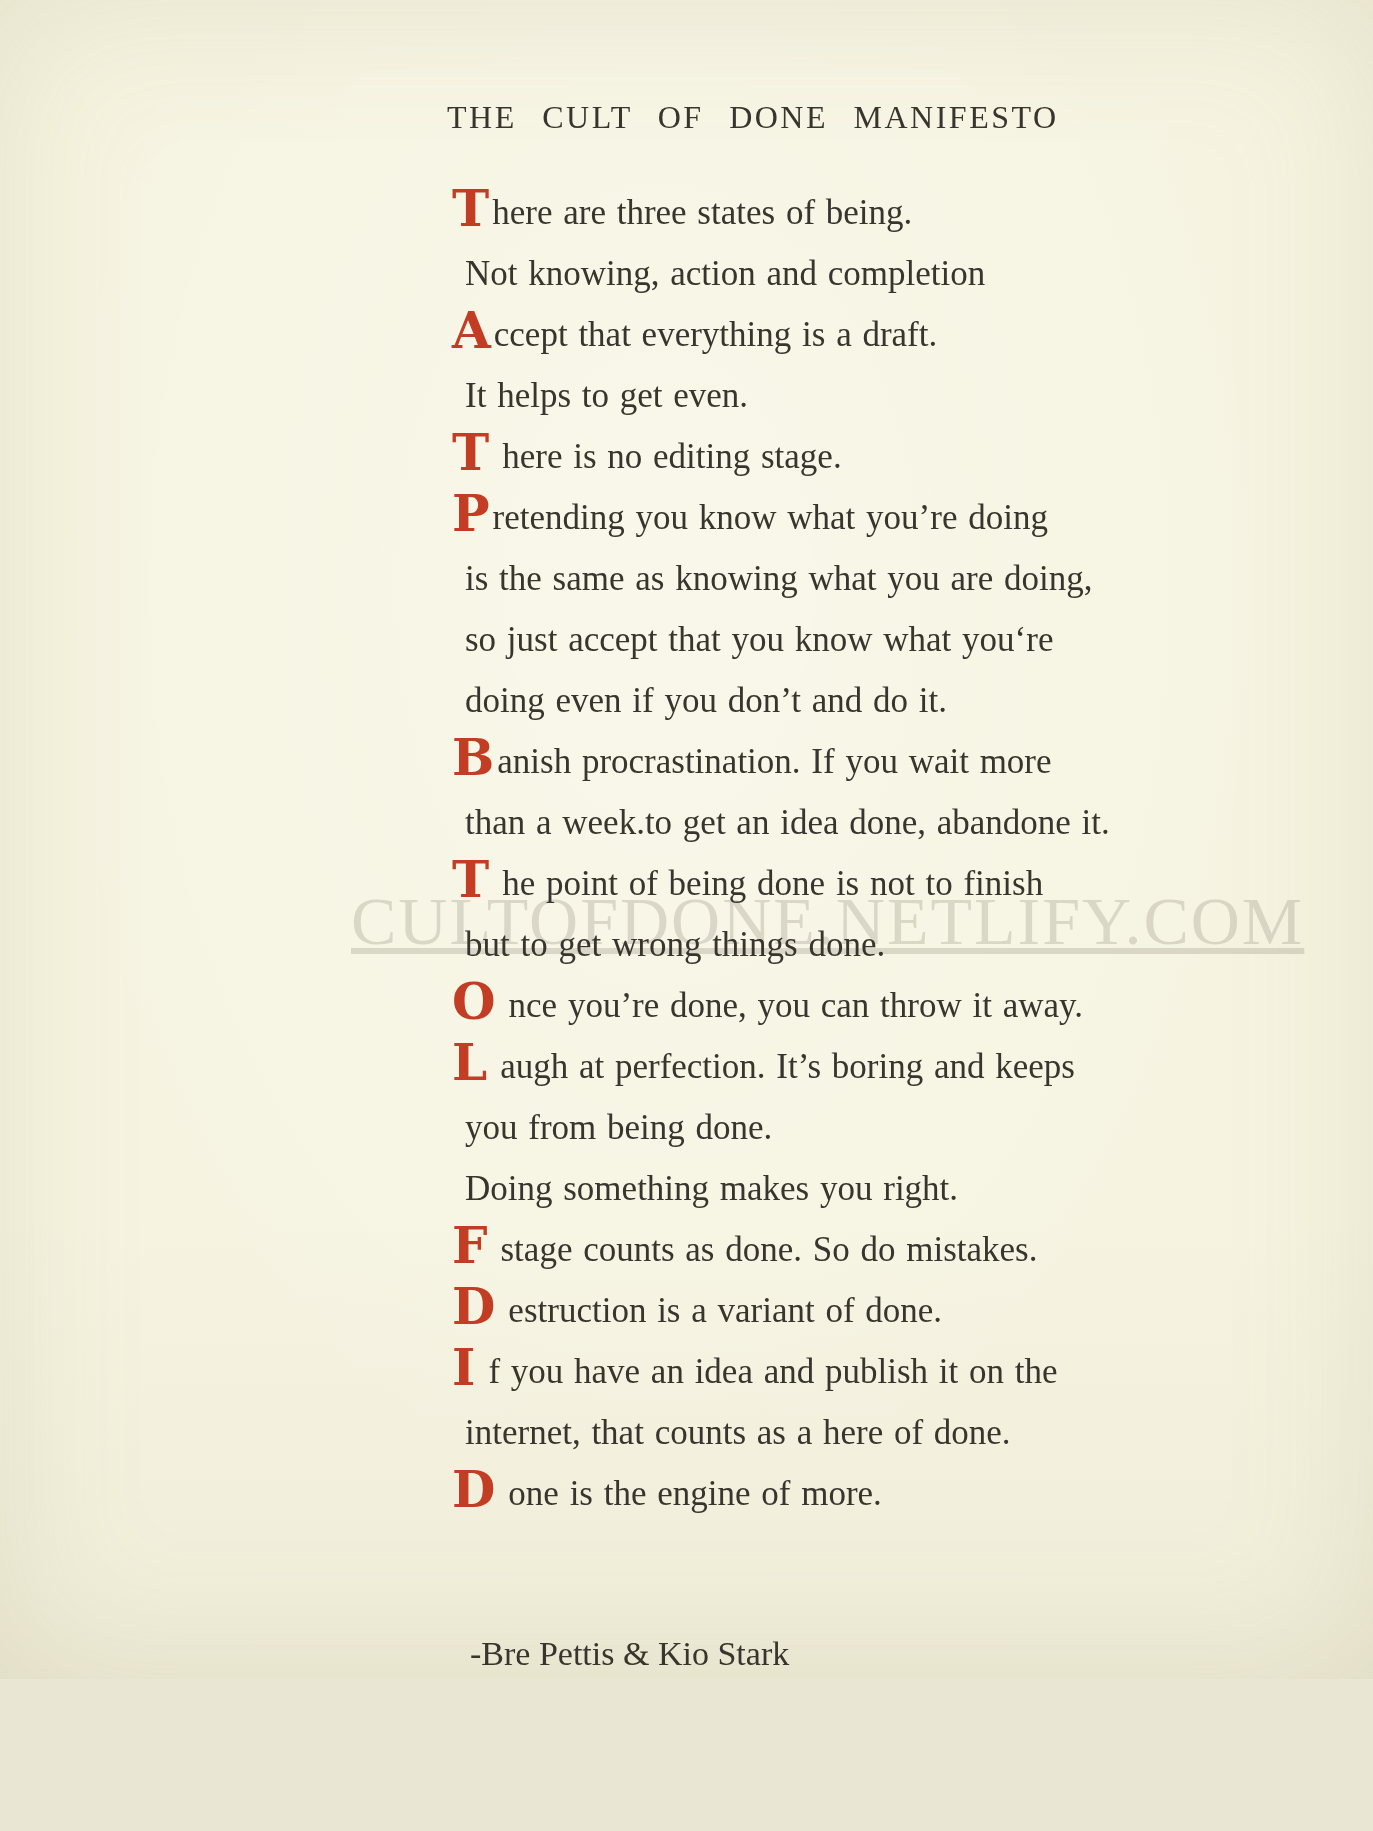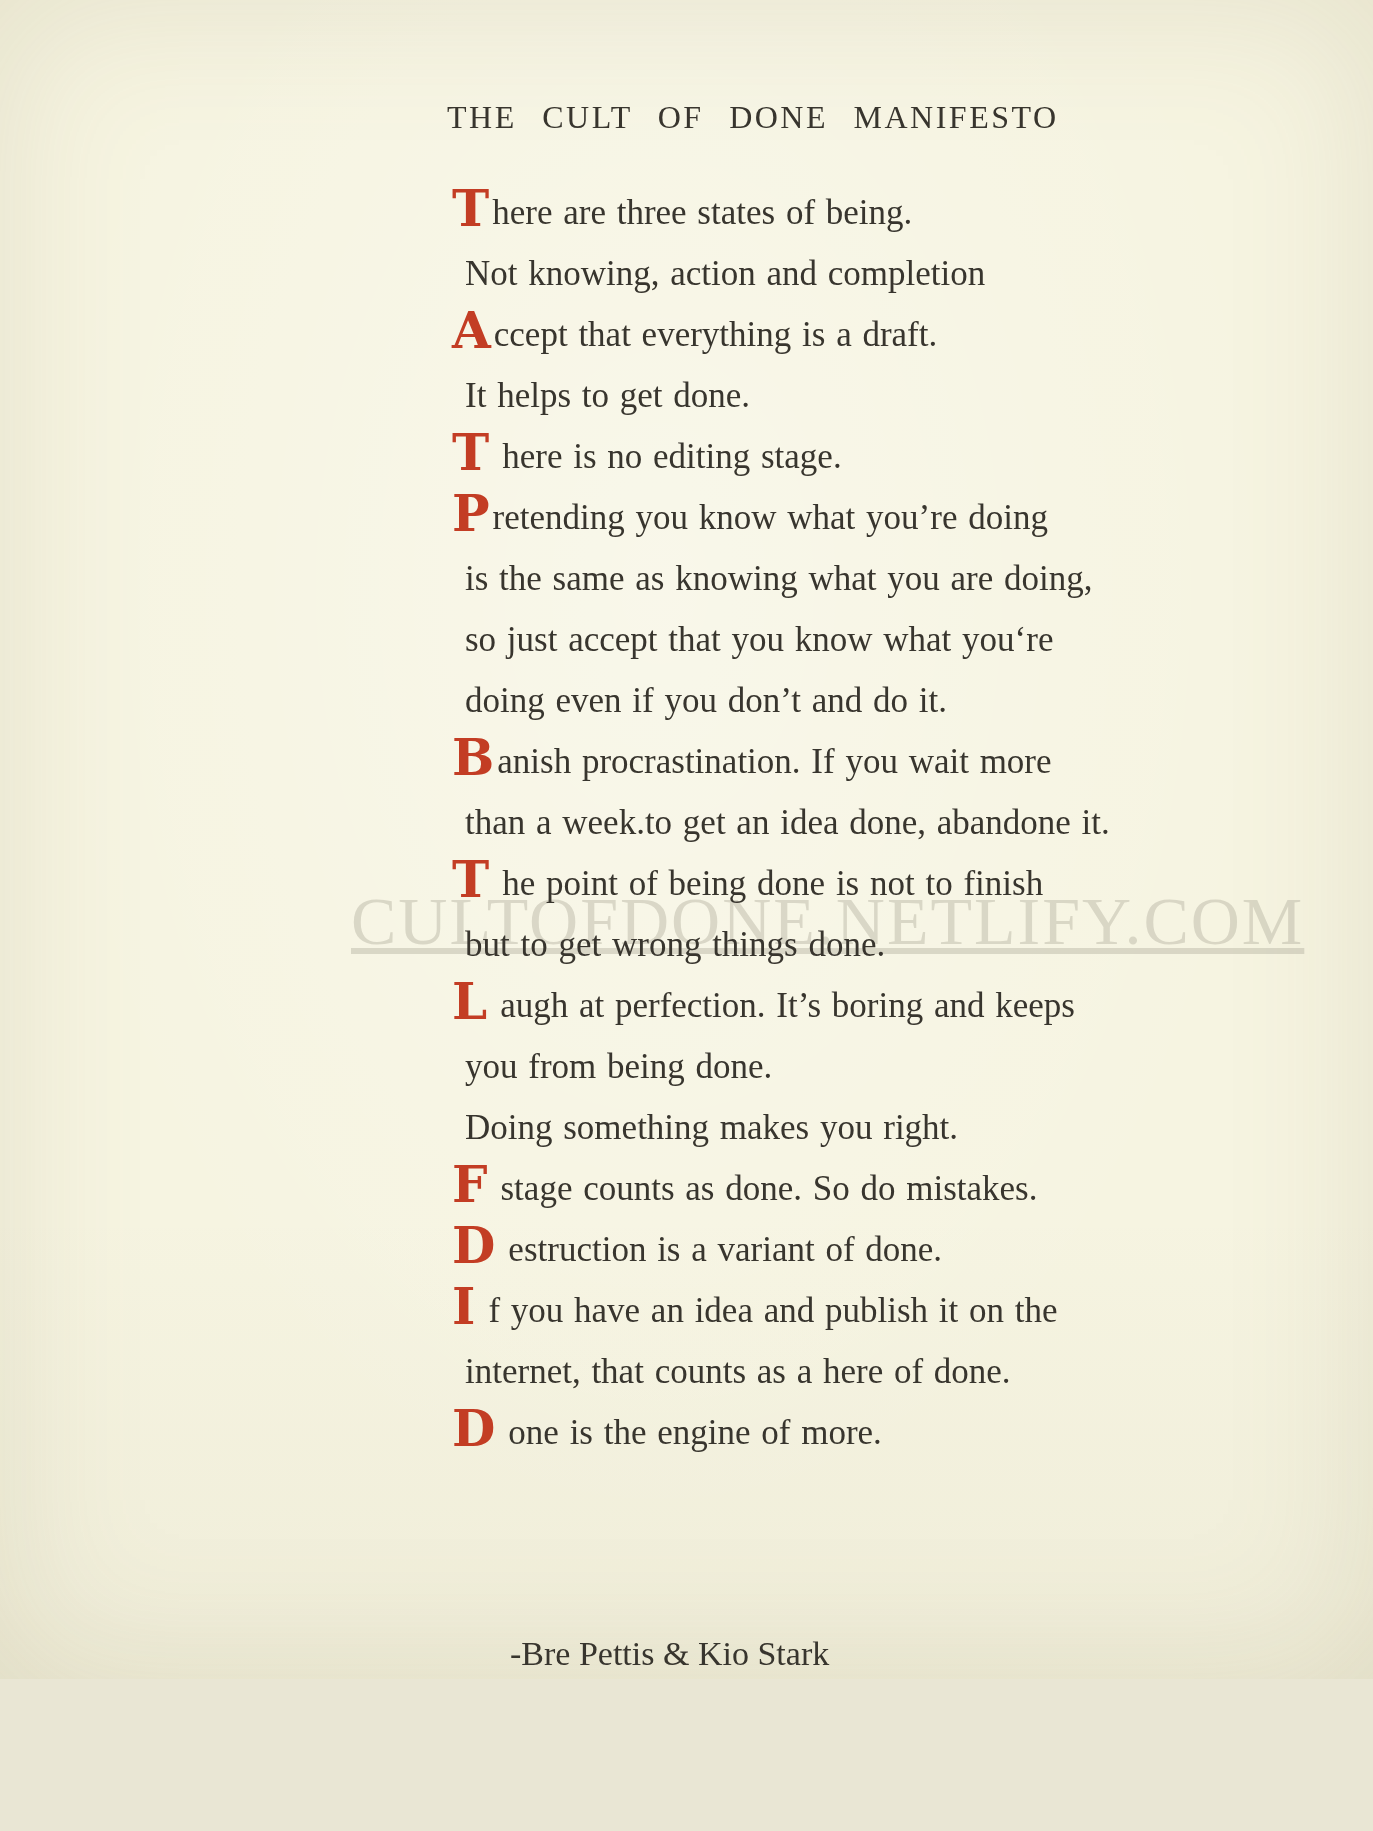--- a/index.html
+++ b/index.html
@@ -73,45 +73,45 @@
   .line.gap .initial { margin-right: 13px; }
 
   .signature {
     position: absolute;
     top: 1632px;
     left: 470px;
     font-size: 34px;
     line-height: 44px;
     white-space: nowrap;
     z-index: 2;
-    margin-left: 40px;
   }
 </style>
 </head>
 <body>
 
 <div class="paper">
   <div class="title">THE CULT OF DONE MANIFESTO</div>
 
   <div class="watermark">CULTOFDONE.NETLIFY.COM</div>
 
   <div class="poem">
       <div class="line"><span class="initial">T</span><span>here are three states of being.</span></div>
       <div class="line plain"><span>Not knowing, action and completion</span></div>
       <div class="line"><span class="initial">A</span><span>ccept that everything is a draft.</span></div>
-      <div class="line plain"><span>It helps to get done.</span></div>
+      <div class="line plain"><span>It helps to get even.</span></div>
       <div class="line gap"><span class="initial">T</span><span>here is no editing stage.</span></div>
       <div class="line"><span class="initial">P</span><span>retending you know what you’re doing</span></div>
       <div class="line plain"><span>is the same as knowing what you are doing,</span></div>
       <div class="line plain"><span>so just accept that you know what you‘re</span></div>
       <div class="line plain"><span>doing even if you don’t and do it.</span></div>
       <div class="line"><span class="initial">B</span><span>anish procrastination. If you wait more</span></div>
       <div class="line plain"><span>than a week.to get an idea done, abandone it.</span></div>
       <div class="line gap"><span class="initial">T</span><span>he point of being done is not to finish</span></div>
       <div class="line plain"><span>but to get wrong things done.</span></div>
+      <div class="line gap"><span class="initial">O</span><span>nce you’re done, you can throw it away.</span></div>
       <div class="line gap"><span class="initial">L</span><span>augh at perfection. It’s boring and keeps</span></div>
       <div class="line plain"><span>you from being done.</span></div>
       <div class="line plain"><span>Doing something makes you right.</span></div>
       <div class="line gap"><span class="initial">F</span><span>stage counts as done. So do mistakes.</span></div>
       <div class="line gap"><span class="initial">D</span><span>estruction is a variant of done.</span></div>
       <div class="line gap"><span class="initial">I</span><span>f you have an idea and publish it on the</span></div>
       <div class="line plain"><span>internet, that counts as a here of done.</span></div>
       <div class="line gap"><span class="initial">D</span><span>one is the engine of more.</span></div>
     </div>
 

